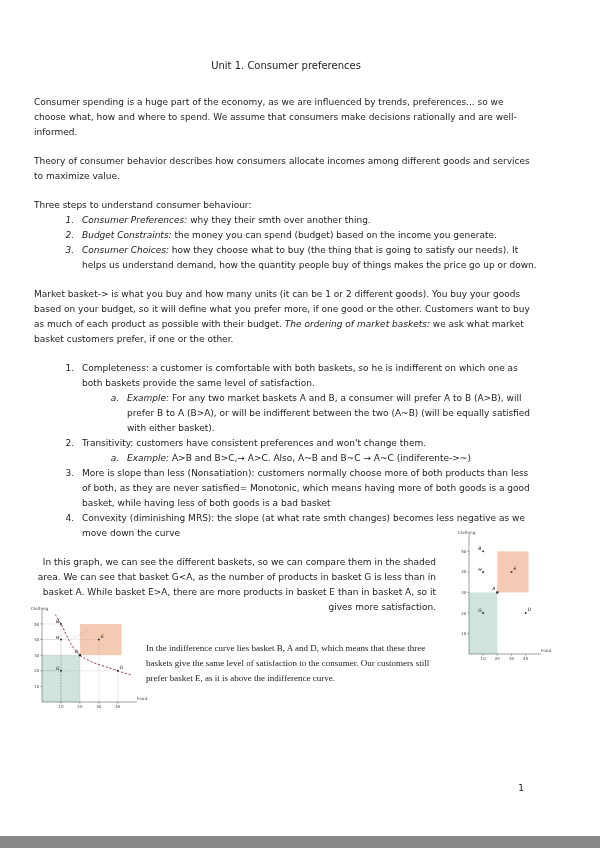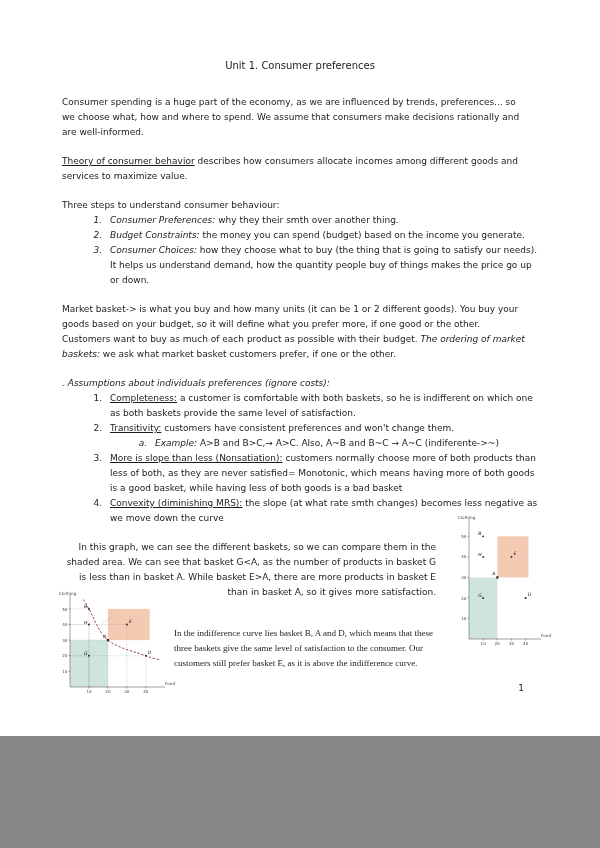--- a/index.html
+++ b/index.html
@@ -1,23 +1,23 @@
 <!DOCTYPE html>
 <html><head>
 <meta charset="utf-8">
 <style>
   html,body{margin:0;padding:0;background:#888;}
   .page{
-    width:600px;height:736px;margin:0 auto;background:#ffffff;
+    width:600px;height:836px;margin:0 auto;background:#ffffff;
     font-family:"DejaVu Sans",sans-serif;font-size:9px;line-height:15px;color:#1c1c1c;
-    box-sizing:border-box;padding:58px 62px 0 62px;position:relative;overflow:hidden;
+    box-sizing:border-box;padding:58px 62px 0 34px;position:relative;overflow:hidden;
   }
   .title{font-size:10px;font-weight:normal;text-align:center;margin:0 0 22px 0;}
   p{margin:0 8px 14px 0;}
-  .u{text-decoration:underline;}
+  .u{}
   .i{font-style:italic;}
   ol.steps, ol.assumptions{margin:0 0 14px 0;padding-left:43px;}
   ol.steps li, ol.assumptions li{padding-left:5px;margin:0;}
   ol.steps li::marker{font-style:italic;}
   ol.sub{margin:0;padding-left:40px;list-style-type:lower-latin;}
   ol.sub li::marker{font-style:italic;}
   .no-gap{margin-bottom:0;}
   
   .graphs{position:relative;min-height:168px;margin-top:14px;}
   .chart-right{position:absolute;top:-26px;right:-16px;}
@@ -47,24 +47,26 @@
 
   <p class="no-gap">Three steps to understand consumer behaviour:</p>
   <ol class="steps">
     <li><span class="i">Consumer Preferences:</span><span> why they their smth over another thing.</span></li>
     <li><span class="i">Budget Constraints:</span><span> the money you can spend (budget) based on the income you generate.</span></li>
     <li><span class="i">Consumer Choices:</span><span> how they choose what to buy (the thing that is going to satisfy our needs). It helps us understand demand, how the quantity people buy of things makes the price go up or down.</span></li>
   </ol>
 
   <p><span>Market basket-&gt; is what you buy and how many units (it can be 1 or 2 different goods). You buy your goods based on your budget, so it will define what you prefer more, if one good or the other. Customers want to buy as much of each product as possible with their budget. </span><span class="i">The ordering of market baskets:</span><span> we ask what market basket customers prefer, if one or the other.</span></p>
 
-  <p class="i no-gap">. Assumptions about individuals preferences (ignore costs):</p>
   <ol class="assumptions">
     <li>
       <span class="u">Completeness:</span><span> a customer is comfortable with both baskets, so he is indifferent on which one as both baskets provide the same level of satisfaction.</span>
+      <ol class="sub">
+        <li><span class="i">Example:</span><span> For any two market baskets A and B, a consumer will prefer A to B (A&gt;B), will prefer B to A (B&gt;A), or will be indifferent between the two (A~B) (will be equally satisfied with either basket).</span></li>
+      </ol>
     </li>
     <li>
       <span class="u">Transitivity:</span><span> customers have consistent preferences and won't change them.</span>
       <ol class="sub">
         <li><span class="i">Example:</span><span> A&gt;B and B&gt;C,→ A&gt;C. Also, A~B and B~C → A~C (indiferente-&gt;~)</span></li>
       </ol>
     </li>
     <li><span class="u">More is slope than less (Nonsatiation):</span><span> customers normally choose more of both products than less of both, as they are never satisfied= Monotonic, which means having more of both goods is a good basket, while having less of both goods is a bad basket</span></li>
     <li><span class="u">Convexity (diminishing MRS):</span><span> the slope (at what rate smth changes) becomes less negative as we move down the curve</span></li>
   </ol>

